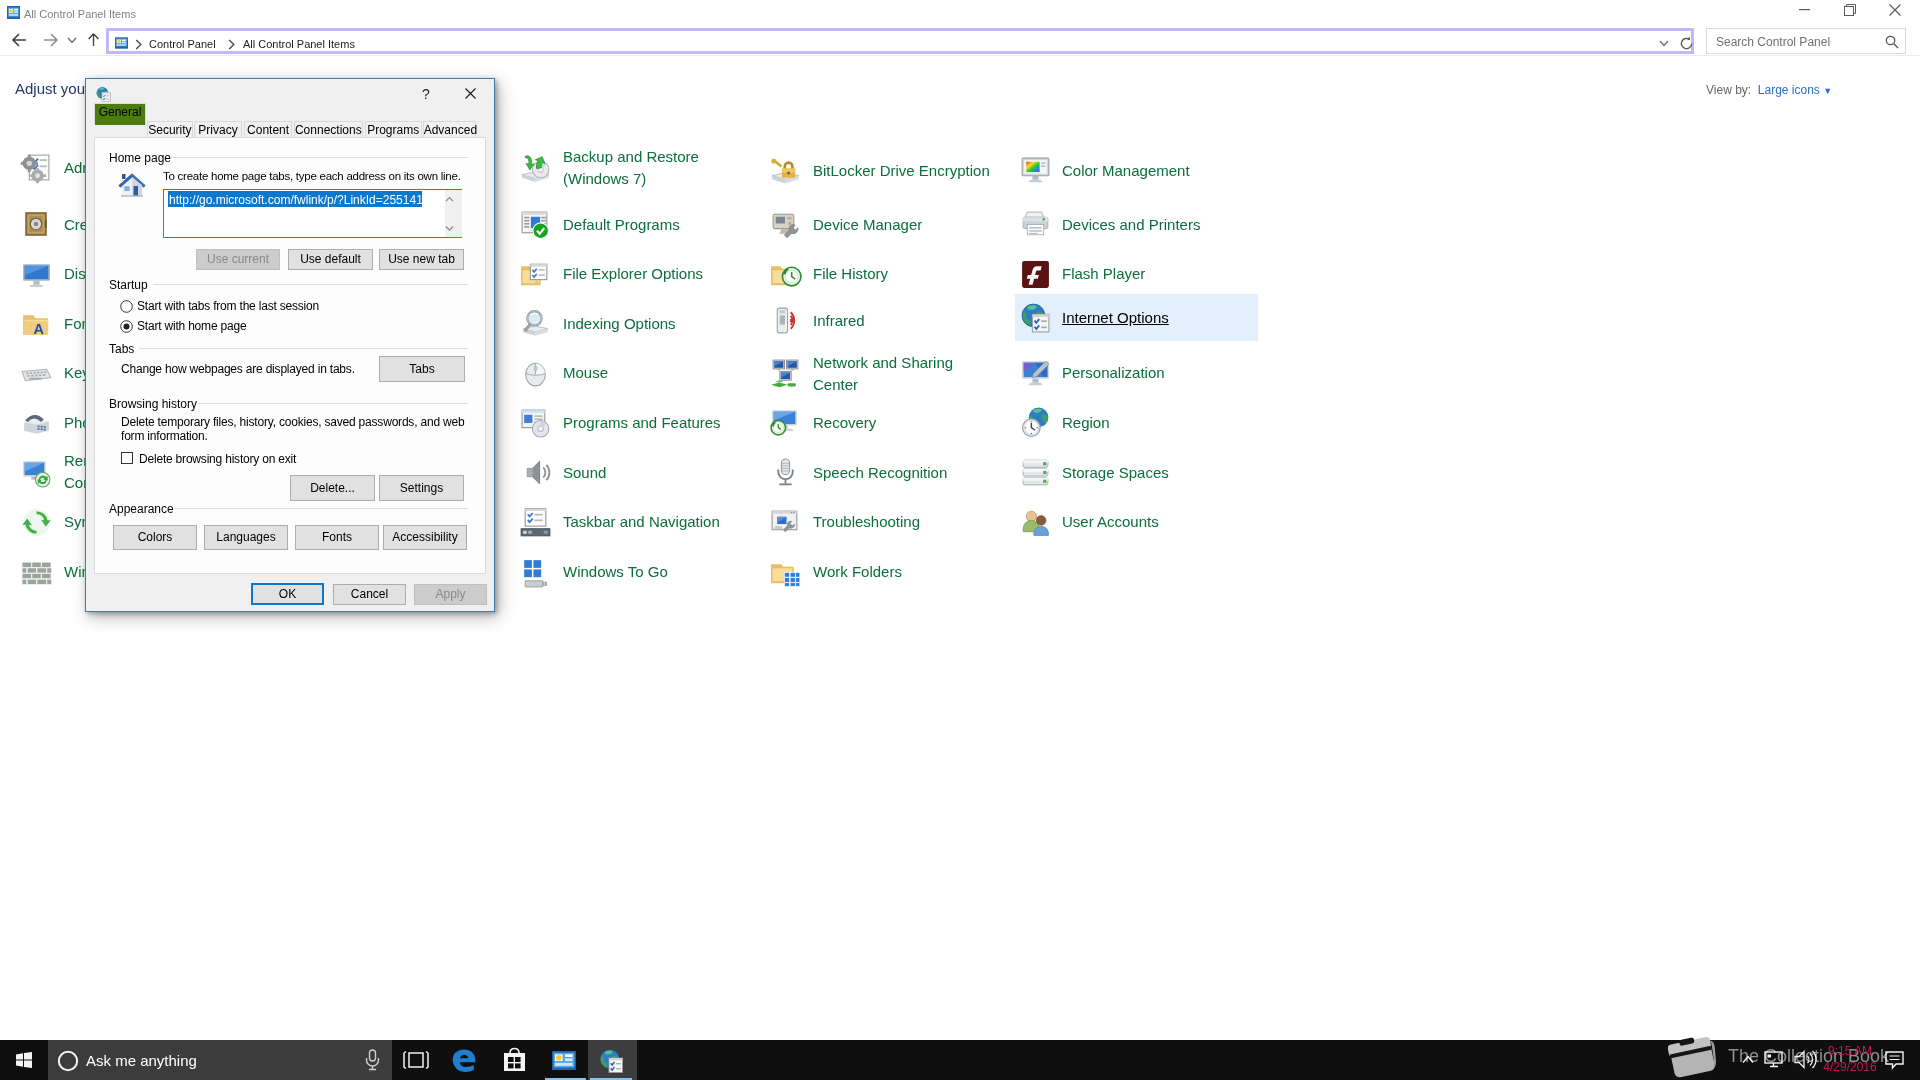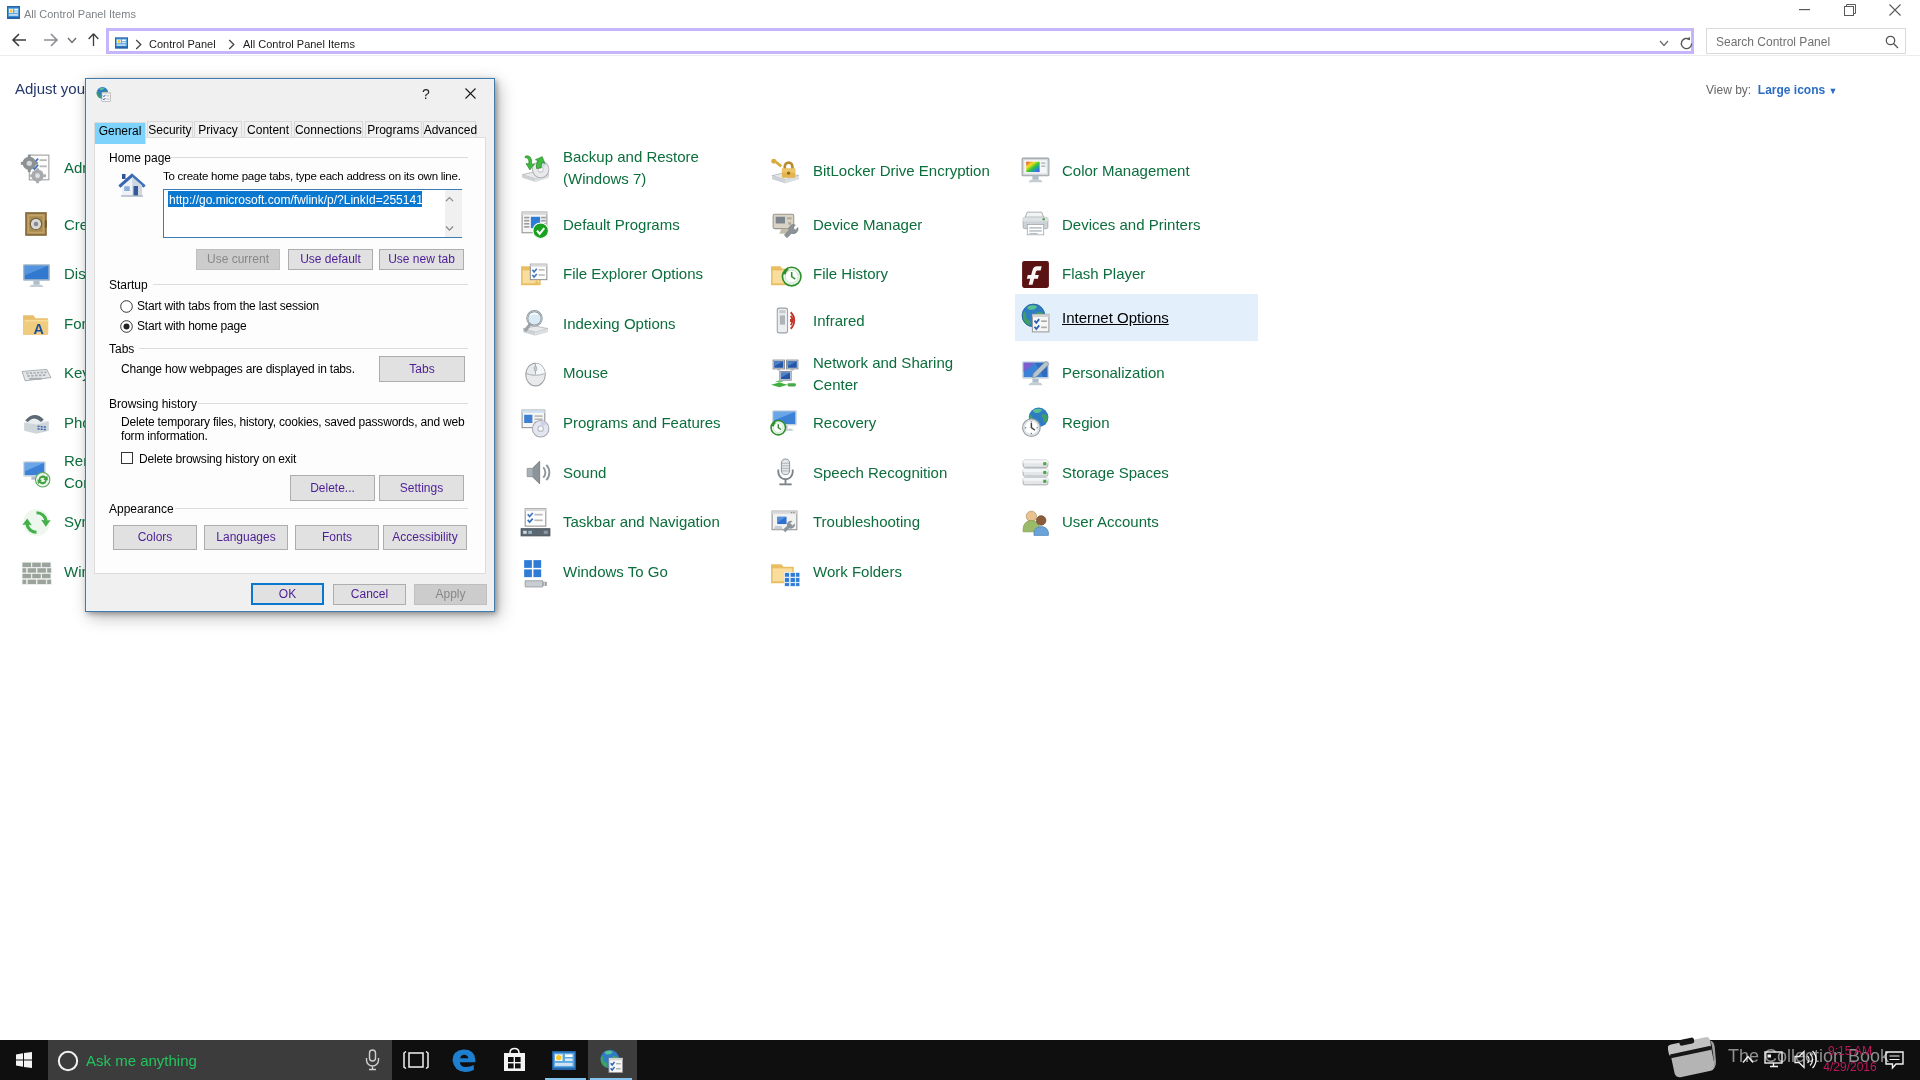--- a/index.html
+++ b/index.html
@@ -9,42 +9,42 @@
 #titlebar{position:absolute;left:0;top:0;width:1920px;height:28px;background:#fff}
 #titletext{position:absolute;left:24px;top:8px;font-size:11px;color:#7e8287}
 #navbar{position:absolute;left:0;top:28px;width:1920px;height:28px;background:#fff;border-bottom:1px solid #ececec}
 #addrbar{position:absolute;left:106px;top:28px;width:1588px;height:26px;border:3px solid #c4b5fd;background:#fff}
 #searchbox{position:absolute;left:1706px;top:28px;width:200px;height:26px;border:1px solid #dadada;background:#fff}
 #searchbox span{position:absolute;left:9px;top:6px;font-size:12px;color:#707070}
 .crumb{position:absolute;top:7px;font-size:11px;color:#1c1c1c;white-space:nowrap}
 
 #heading{position:absolute;left:15px;top:80px;font-size:15px;color:#24386b}
 #viewby{position:absolute;left:1706px;top:83px;font-size:12px;color:#666}
-#viewby b{color:#2b6cc4;font-weight:bold}
+#viewby b{color:#2b6cc4;font-weight:normal}
 .lab{position:absolute;font-size:15px;color:#0c6e3c;white-space:nowrap;line-height:22px}
 .ico{position:absolute;width:33px;height:33px}
 #hilite{position:absolute;left:1015px;top:294px;width:243px;height:47px;background:#e3effb}
 #iolink{position:absolute;left:1062px;top:309px;font-size:15px;color:#000000;text-decoration:underline}
 
 #dlg{position:absolute;left:85px;top:78px;width:410px;height:534px;background:#f0f0f0;border:1px solid #4579a8;box-shadow:2px 2px 5px rgba(0,0,0,.30), 4px 5px 16px rgba(0,0,0,.28), inset 0 0 0 1px #e9f4fd}
 #dlgtitle{position:absolute;left:1px;top:1px;width:406px;height:31px;background:#fff}
 #dlgtitle .txt{position:absolute;left:30px;top:7px;font-size:12px;color:#000}
 .dtext{font-size:12px;color:#000;letter-spacing:-0.2px}
 #tabstrip{position:absolute;left:1px;top:32px;width:406px;height:27px;background:#f0f0f0}
 .tab{position:absolute;top:42px;height:17px;background:#f0f0f0;border:1px solid #d9d9d9;border-bottom:none;font-size:12px;color:#000;text-align:center;line-height:17px}
-#tabGeneral{top:43px;height:22px;background:#7dd3fc;z-index:3;border-color:#dcdcdc}
+#tabGeneral{top:24px;height:22px;background:#4d7c0f;z-index:3;border-color:#dcdcdc}
 #page{position:absolute;left:8px;top:58px;width:392px;height:437px;background:#fdfdfd;border:1px solid #dcdcdc}
 .grplab{position:absolute;font-size:12px;color:#000;background:transparent}
 .grpline{position:absolute;height:1px;background:#dcdcdc}
-.btn{position:absolute;background:#e1e1e1;border:1px solid #adadad;font-size:12px;color:#4c1d95;text-align:center}
+.btn{position:absolute;background:#e1e1e1;border:1px solid #adadad;font-size:12px;color:#000000;text-align:center}
 .btn.dis{background:#cccccc;border-color:#bfbfbf;color:#888}
 
 #taskbar{position:absolute;left:0;top:1040px;width:1920px;height:40px;background:#0f0f0f}
 #srch{position:absolute;left:48px;top:1040px;width:344px;height:40px;background:#3c3c3c;z-index:2}
-#srch span{position:absolute;left:38px;top:12px;font-size:15px;color:#22c55e}
+#srch span{position:absolute;left:38px;top:12px;font-size:15px;color:#ffffff}
 .tray{position:absolute;color:#be185d;font-size:12px}
 #wm{position:absolute;left:1728px;top:1046px;font-size:18px;color:#8f8f8f;z-index:1}
 .tbactive{position:absolute;top:1040px;height:40px;background:#3d3d3d}
 .tbline{position:absolute;top:1078px;height:2px;background:#85c3ef;z-index:2}
 </style>
 </head>
 <body>
 
 <div id="titlebar">
   <svg class="abs" style="left:7px;top:6px" width="13" height="13" viewBox="0 0 16 16">

